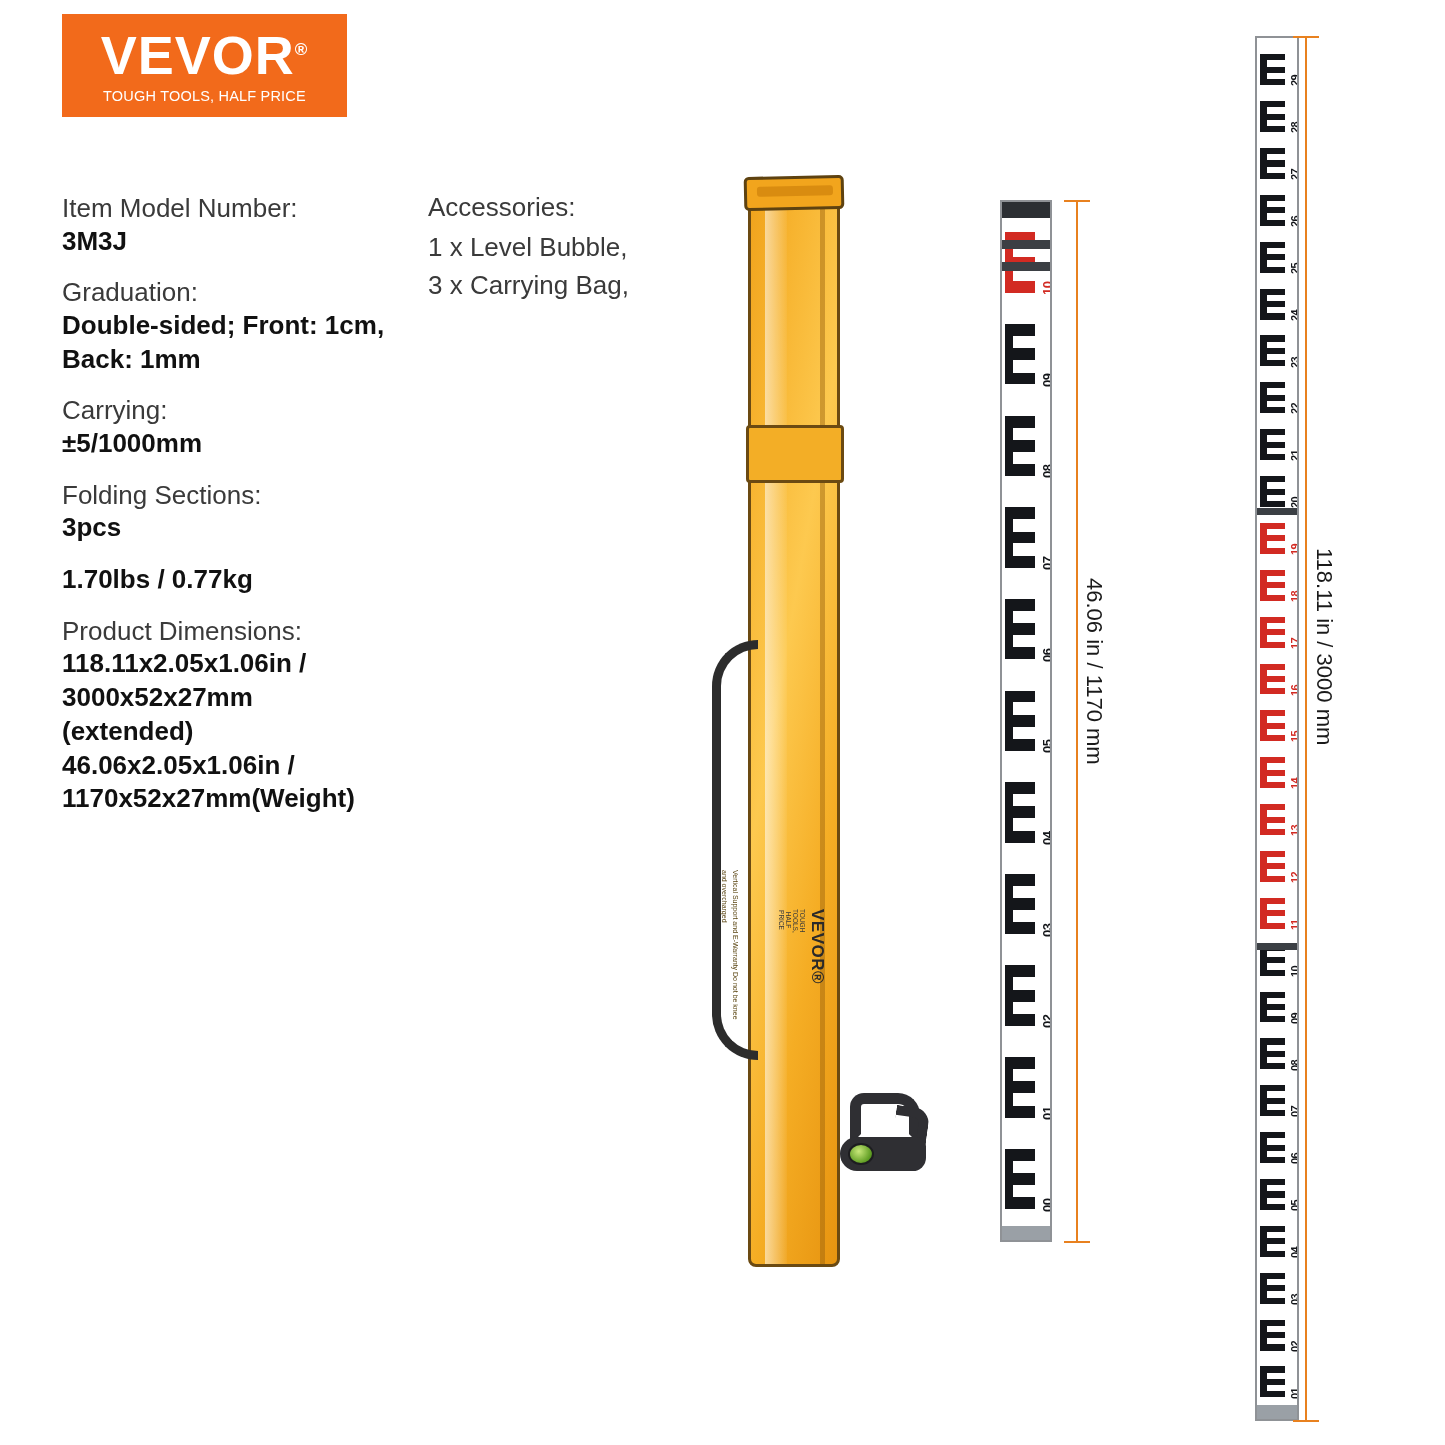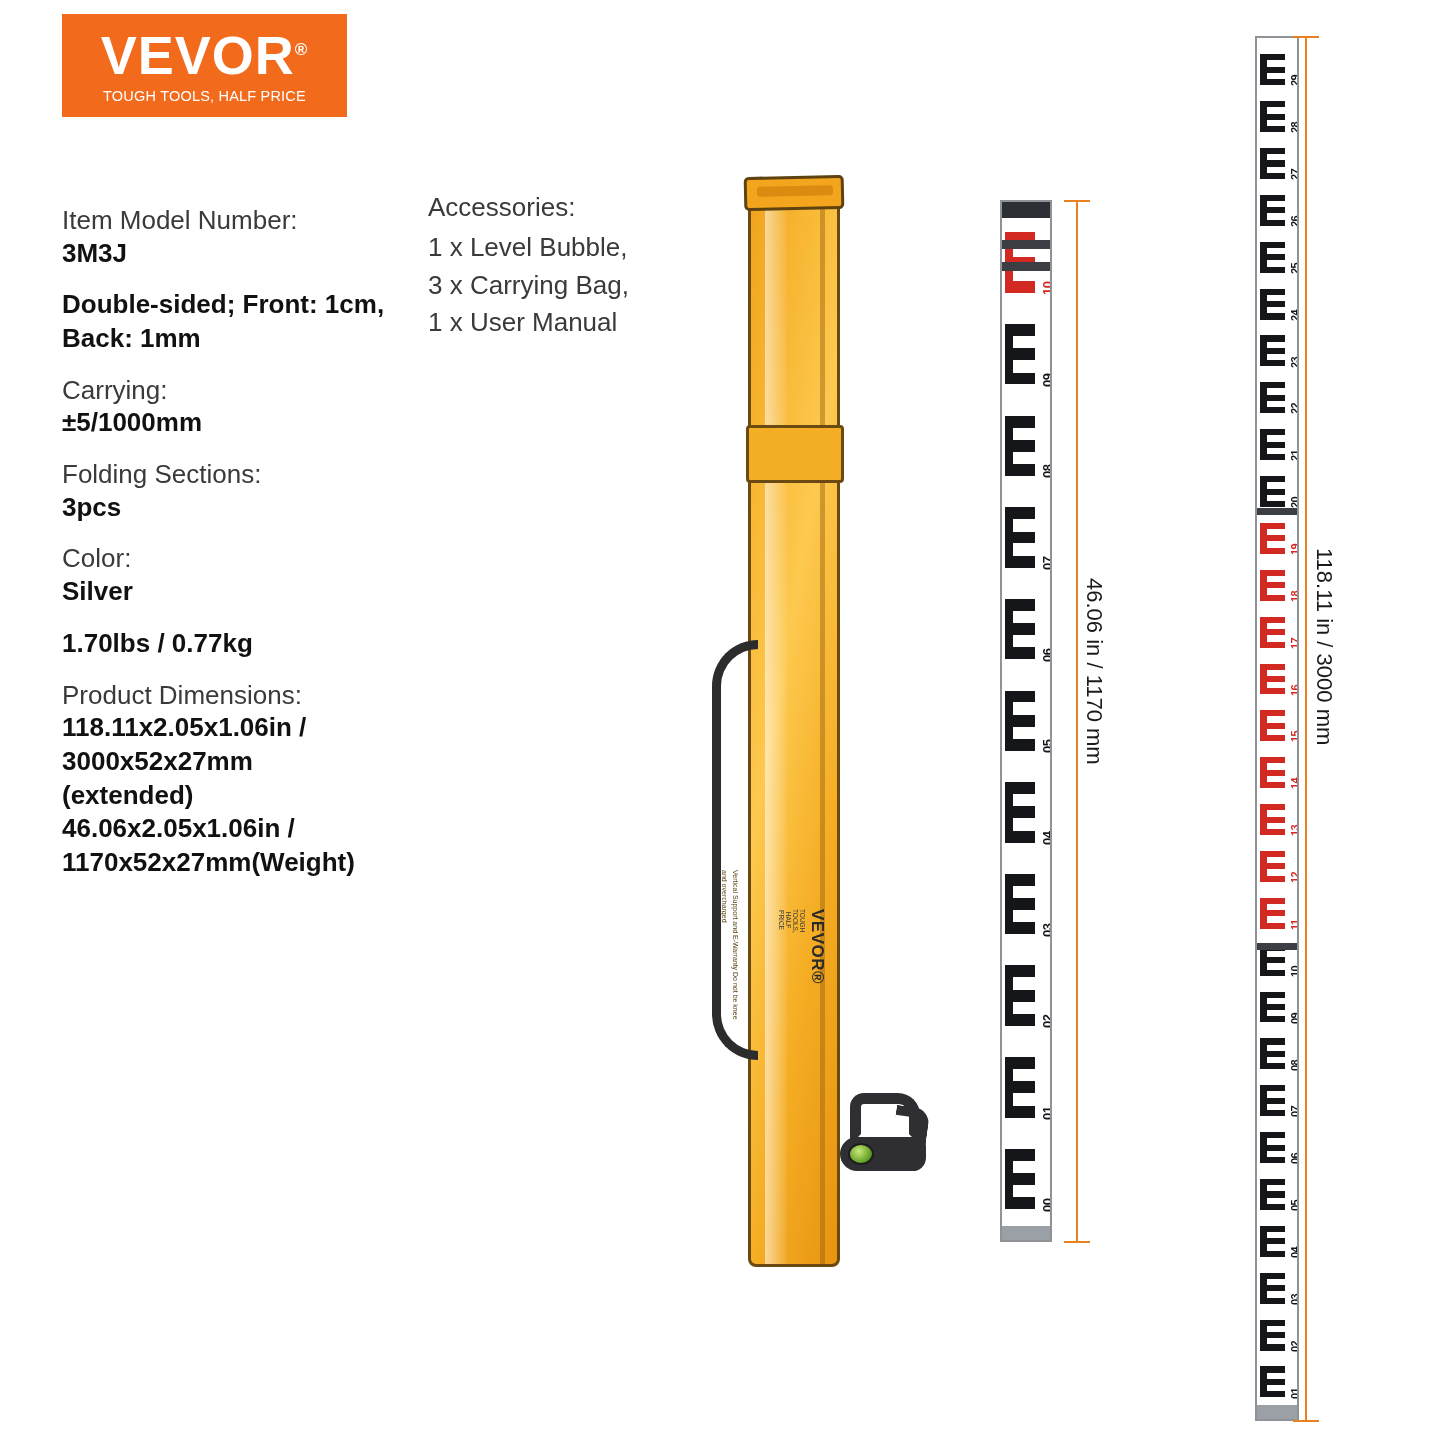--- a/index.html
+++ b/index.html
@@ -51,21 +51,21 @@
     font-family: "Liberation Sans", sans-serif;
   }
 
   
   .specs {
     position: absolute;
     left: 62px;
     top: 192px;
     width: 360px;
   }
-  .spec-row { margin-bottom: 18px; margin-top: 12px; }
+  .spec-row { margin-bottom: 18px; }
   .spec-label {
     font-size: 26px;
     color: #3a3a3a;
     line-height: 1.25;
     font-weight: normal;
   }
   .spec-value {
     font-size: 26px;
     color: #111111;
     font-weight: bold;
@@ -351,51 +351,47 @@
 </div>
 
 <div class="specs">
   <div class="spec-row">
     <div class="spec-label">Item Model Number:</div>
     <div class="spec-value">3M3J</div>
   </div>
   <div class="spec-row">
   </div>
   <div class="spec-row">
+    <div class="spec-label">Graduation:</div>
     <div class="spec-value">Double-sided; Front: 1cm, Back: 1mm</div>
   </div>
   <div class="spec-row">
     <div class="spec-label">Carrying:</div>
     <div class="spec-value">±5/1000mm</div>
   </div>
   <div class="spec-row">
     <div class="spec-label">Folding Sections:</div>
     <div class="spec-value">3pcs</div>
-  </div>
-  <div class="spec-row">
-    <div class="spec-label">Color:</div>
-    <div class="spec-value">Silver</div>
   </div>
   <div class="spec-row">
     <div class="spec-value">1.70lbs / 0.77kg</div>
   </div>
   <div class="spec-row">
     <div class="spec-label">Product Dimensions:</div>
     <div class="spec-value">118.11x2.05x1.06in / 3000x52x27mm
  (extended)
 46.06x2.05x1.06in /
 1170x52x27mm(Weight)</div>
   </div>
 </div>
 
 <div class="accessories">
   <div class="acc-title">Accessories:</div>
   <div class="acc-item">1 x Level Bubble,</div>
   <div class="acc-item">3 x Carrying Bag,</div>
-  <div class="acc-item">1 x User Manual</div>
 </div>
 
 <div class="bag-wrap">
   <div class="bag-body">
     <div class="bag-sheen"></div>
     <div class="bag-seam"></div>
   </div>
   <div class="bag-cap">
     <div class="bag-cap-inner"></div>
   </div>

